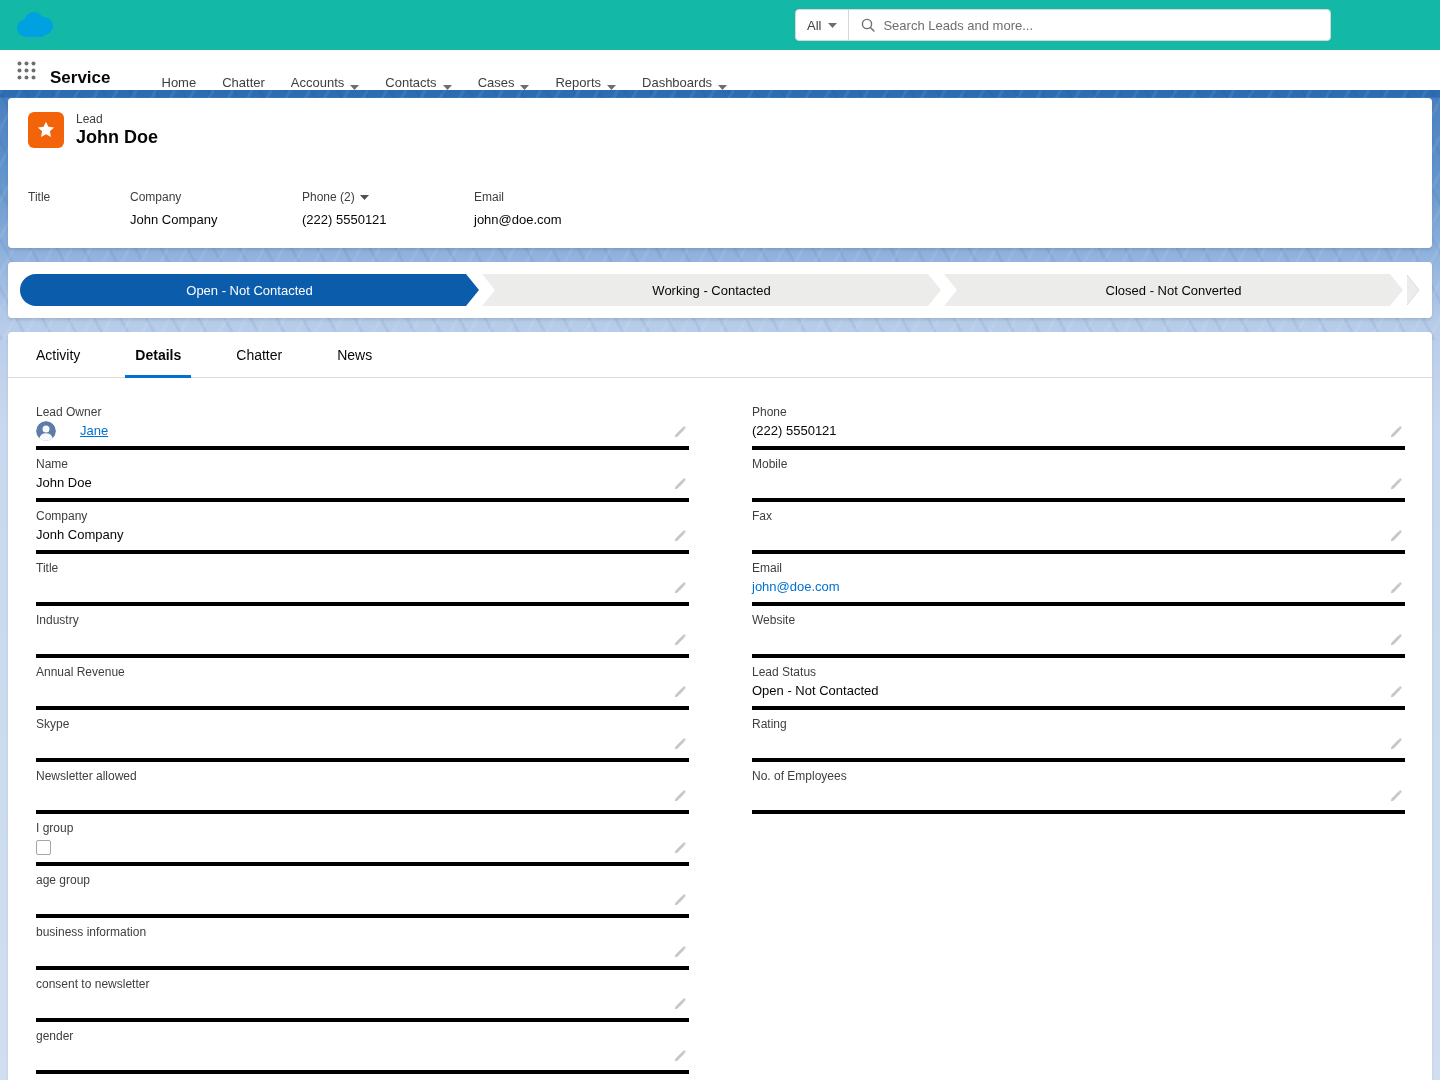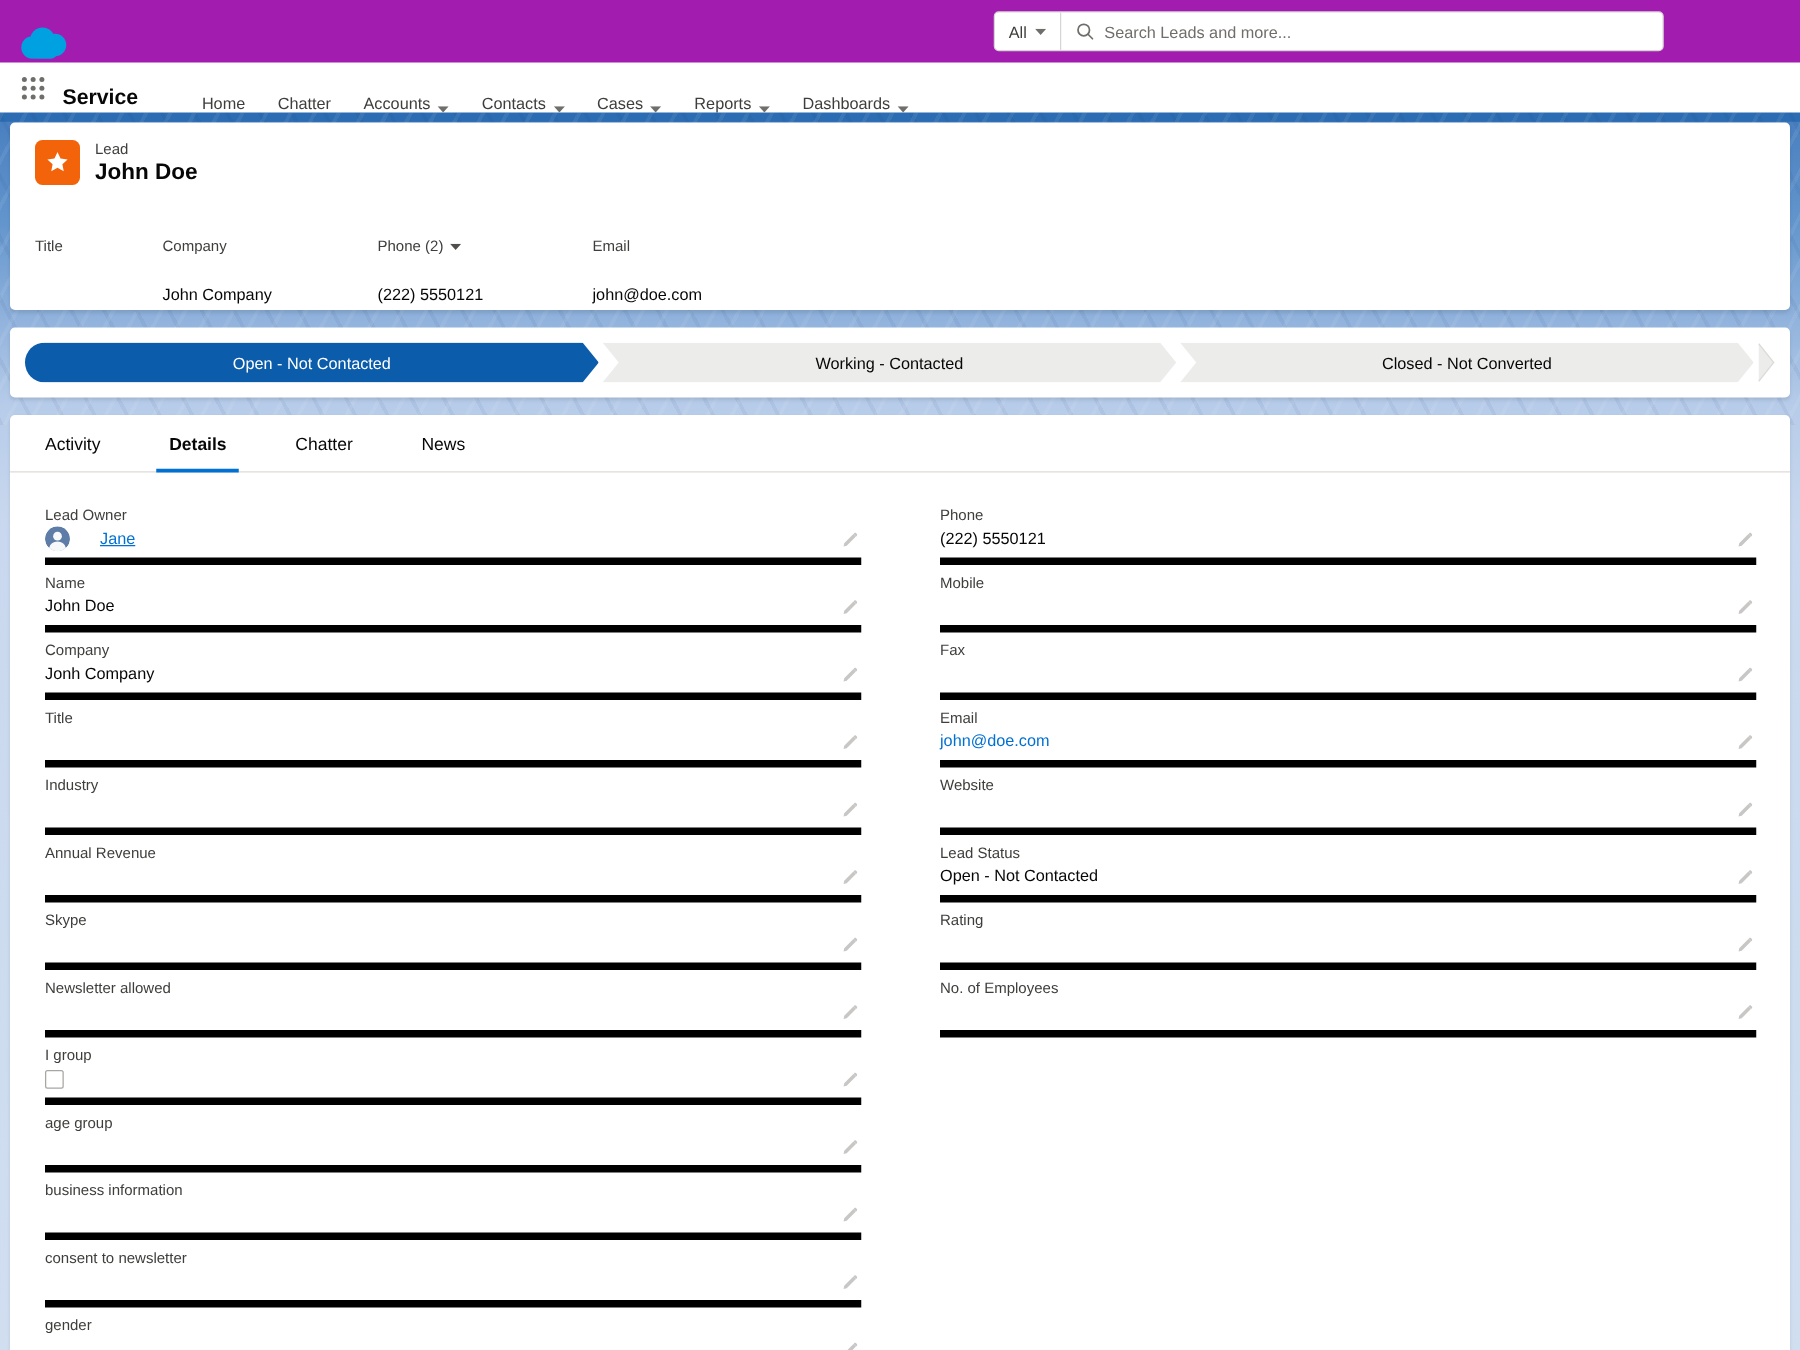--- a/index.html
+++ b/index.html
@@ -1,21 +1,21 @@
 <!DOCTYPE html>
 <html><head>
 <meta charset="utf-8">
 <style>
   * { margin:0; padding:0; box-sizing:border-box; }
   html,body { width:1440px; height:1080px; overflow:hidden; background:#fff;
     font-family:"Liberation Sans", sans-serif; }
   a { text-decoration:none; }
 
   
-  .topbar { height:50px; background:#a21caf; position:relative; display:flex; align-items:flex-end; }
+  .topbar { height:50px; background:#14b8a6; position:relative; display:flex; align-items:center; }
   .logo { margin-left:14px; display:flex; }
   .search-wrap { position:absolute; left:795px; top:9px; width:536px; height:32px;
     border:1px solid #d8d6d4; border-radius:4px; display:flex; align-items:center; background:#fff; }
   .scope-btn { display:flex; align-items:center; gap:7px; padding:0 11px; height:100%;
     border:none; border-right:1px solid #d8d6d4; background:none; font-family:inherit;
     font-size:13px; color:#3e3e3c; cursor:pointer; }
   .search-icon { margin:0 8px 0 12px; display:flex; }
   .search-input { flex:1; border:none; outline:none; font-family:inherit; font-size:13px;
     color:#3e3e3c; background:transparent; }
   .search-input::placeholder { color:#706e6b; }
@@ -42,21 +42,21 @@
   .record-card { height:150px; }
   .record-top { display:flex; align-items:center; gap:12px; padding:14px 0 0 20px; }
   .lead-icon { width:36px; height:36px; border-radius:6px; background:#f2630a;
     display:flex; align-items:center; justify-content:center; flex:0 0 auto; }
   .entity-label { font-size:12px; color:#3e3e3c; }
   .record-name { font-size:18px; font-weight:700; color:#080707; margin-top:1px; }
   .record-fields { display:flex; margin-top:42px; padding-left:20px; }
   .rf { display:block; }
   .rf-0 { width:102px; } .rf-1 { width:172px; } .rf-2 { width:172px; }
   .rf .lbl { font-size:12px; color:#3e3e3c; display:flex; align-items:center; gap:5px; }
-  .rf .val { display:block; font-size:13px; color:#080707; margin-top:24px; min-height:16px; }
+  .rf .val { display:block; font-size:13px; color:#080707; margin-top:8px; min-height:16px; }
   .link { color:#0070d2; }
   .user-link { text-decoration:underline; }
 
   
   .path-card { margin-top:14px; height:56px; padding:12px 12px; overflow:hidden; }
   .path { display:flex; gap:3px; height:32px; align-items:stretch; }
   .stage { flex:1; display:flex; align-items:center; justify-content:center;
     font-size:13px; color:#080707; background:#ececeb; cursor:pointer; }
   .stage.first { border-radius:16px 0 0 16px;
     clip-path:polygon(0 0, calc(100% - 13px) 0, 100% 50%, calc(100% - 13px) 100%, 0 100%); }
@@ -67,21 +67,21 @@
   
   .main-card { margin-top:14px; height:800px; border-radius:4px 4px 0 0; }
   .tabs { display:flex; height:46px; border-bottom:1px solid #dddbda; padding-left:8px; }
   .tab { display:flex; align-items:center; padding:0 20px; margin-right:15px; font-size:14px;
     color:#080707; position:relative; cursor:pointer; }
   .tab.active { font-weight:700; }
   .tab.active::after { content:''; position:absolute; left:10px; right:10px; bottom:-1px;
     height:3px; background:#0070d2; }
   .detail-form { display:flex; gap:63px; padding:20px 27px 0 28px; }
   .col { flex:1; min-width:0; }
-  .frow { position:relative; min-height:48px; border-bottom:6px solid #000000; padding:6px 30px 4px 0; }
+  .frow { position:relative; min-height:48px; border-bottom:4px solid #000000; padding:6px 30px 4px 0; }
   .flabel { font-size:12px; color:#3e3e3c; line-height:16px; min-height:16px; }
   .fvalue { font-size:13px; color:#080707; line-height:22px; min-height:22px;
     display:flex; align-items:center; gap:24px; }
   .edit-btn { position:absolute; right:2px; bottom:7px; border:none; background:none;
     padding:0; line-height:0; cursor:pointer; }
   .avatar { display:inline-flex; border-radius:50%; overflow:hidden; }
   .cbx { width:15px; height:15px; border:1px solid #a8a6a4; border-radius:2px;
     background:#fff; display:inline-block; }
 </style>
 </head>

